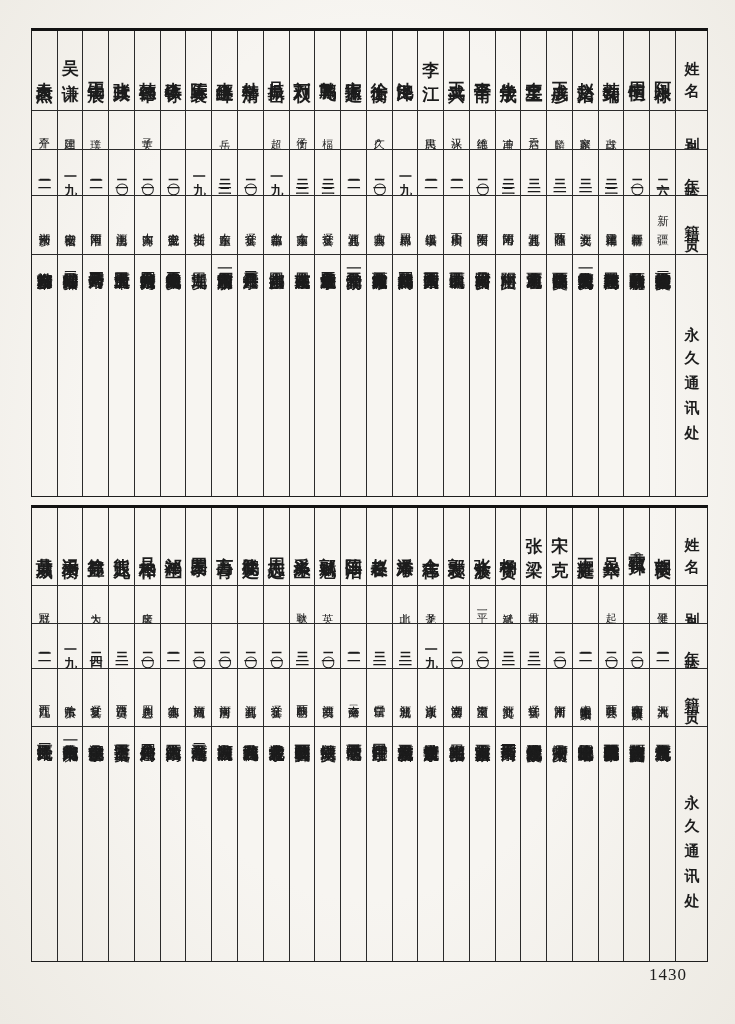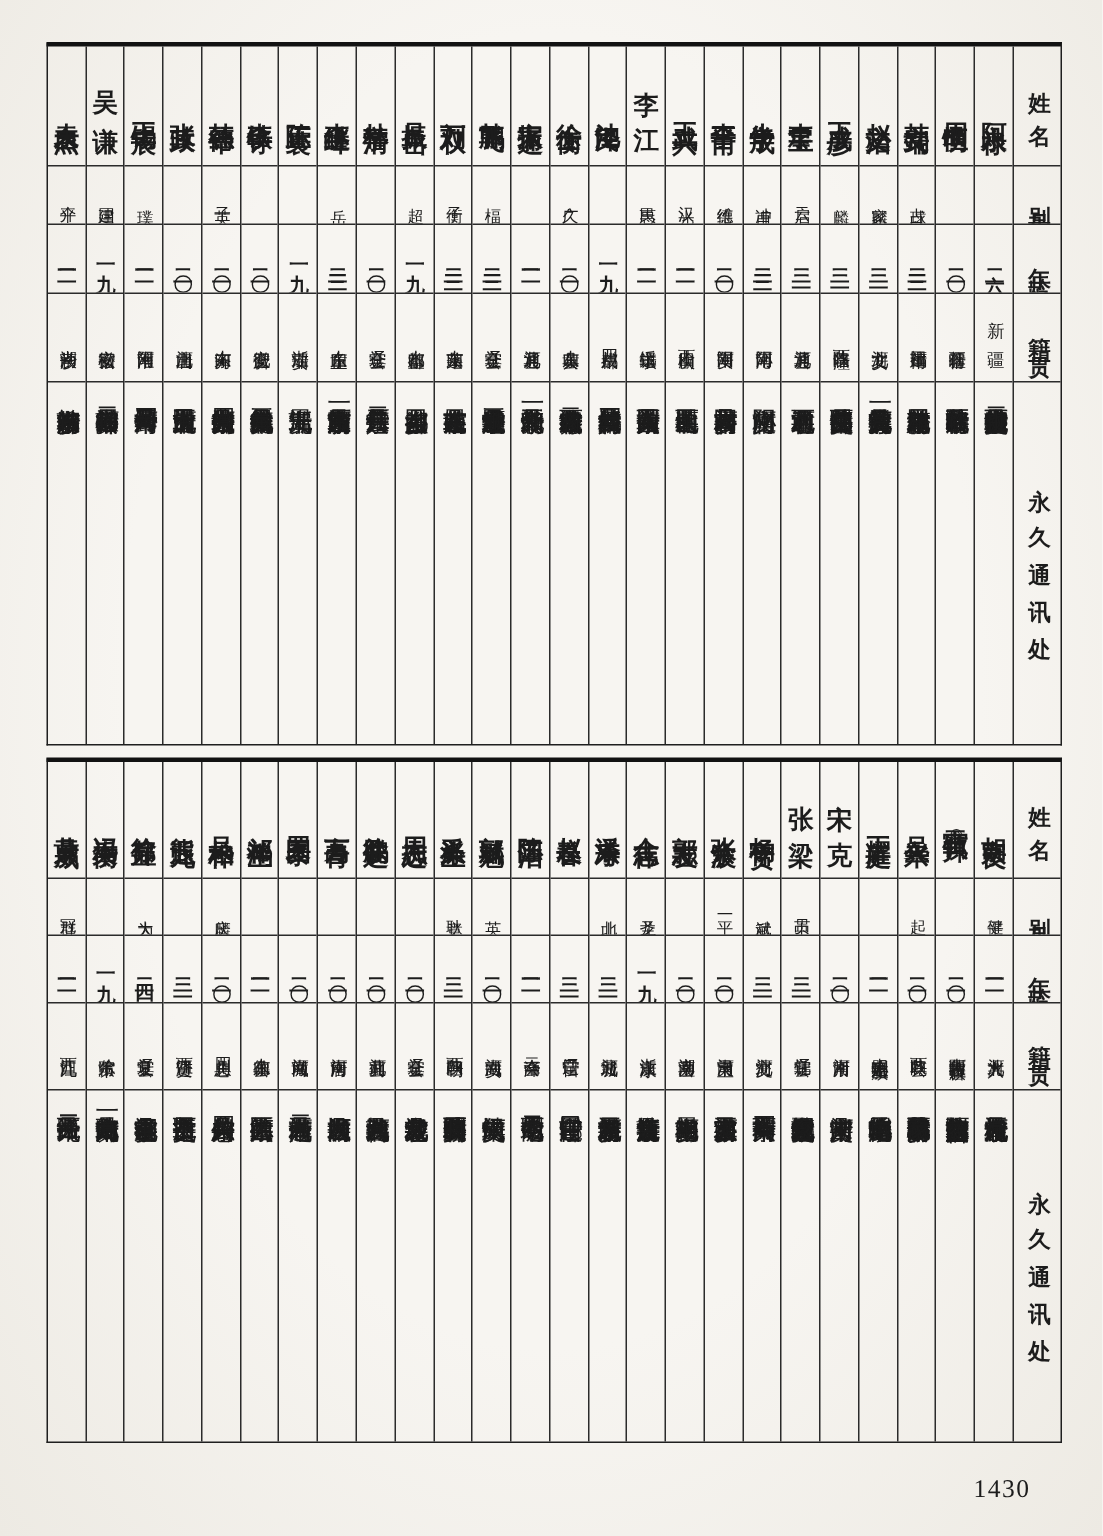--- a/index.html
+++ b/index.html
@@ -42,21 +42,20 @@
   .hdr-name    { letter-spacing:22px; }
   .hdr-alias   { letter-spacing:5px; }
   .hdr-age     { letter-spacing:7px; }
   .hdr-origin  { letter-spacing:12px; }
   .hdr-address { letter-spacing:25px; }
   .header-col .c-addr { align-items:center; padding-top:0; }
   .page-number {
     position:absolute; top:965px; right:48px;
     font-size:17px; letter-spacing:1px; color:#1c1c1c;
     font-family:"Liberation Serif", serif;
-    margin-top:18px;
   }
 </style>
 </head>
 <body>
 
 <div class="page">
 
   <div class="dir-table" id="table-top">
     <div class="col header-col">
       <div class="cell c-name">

